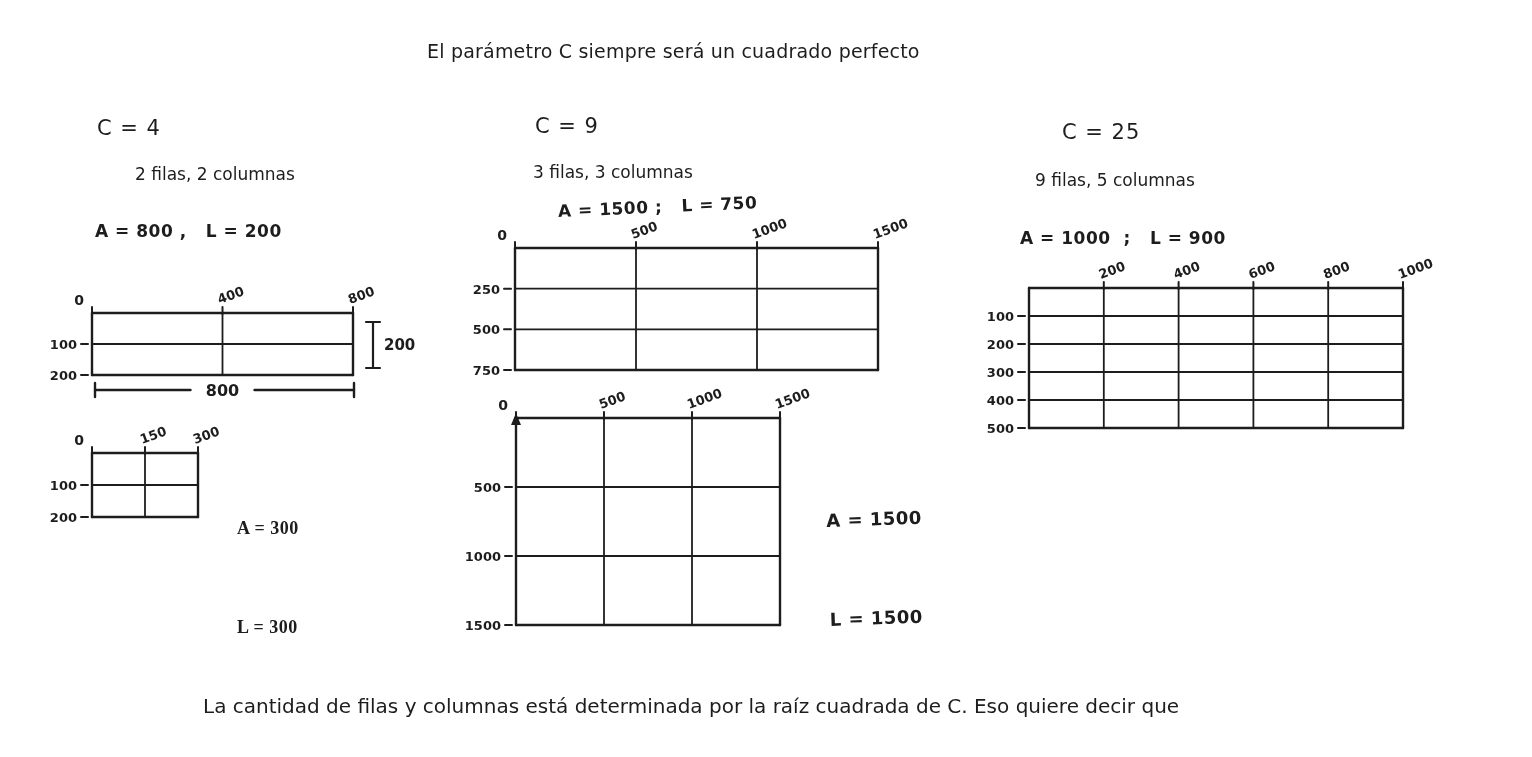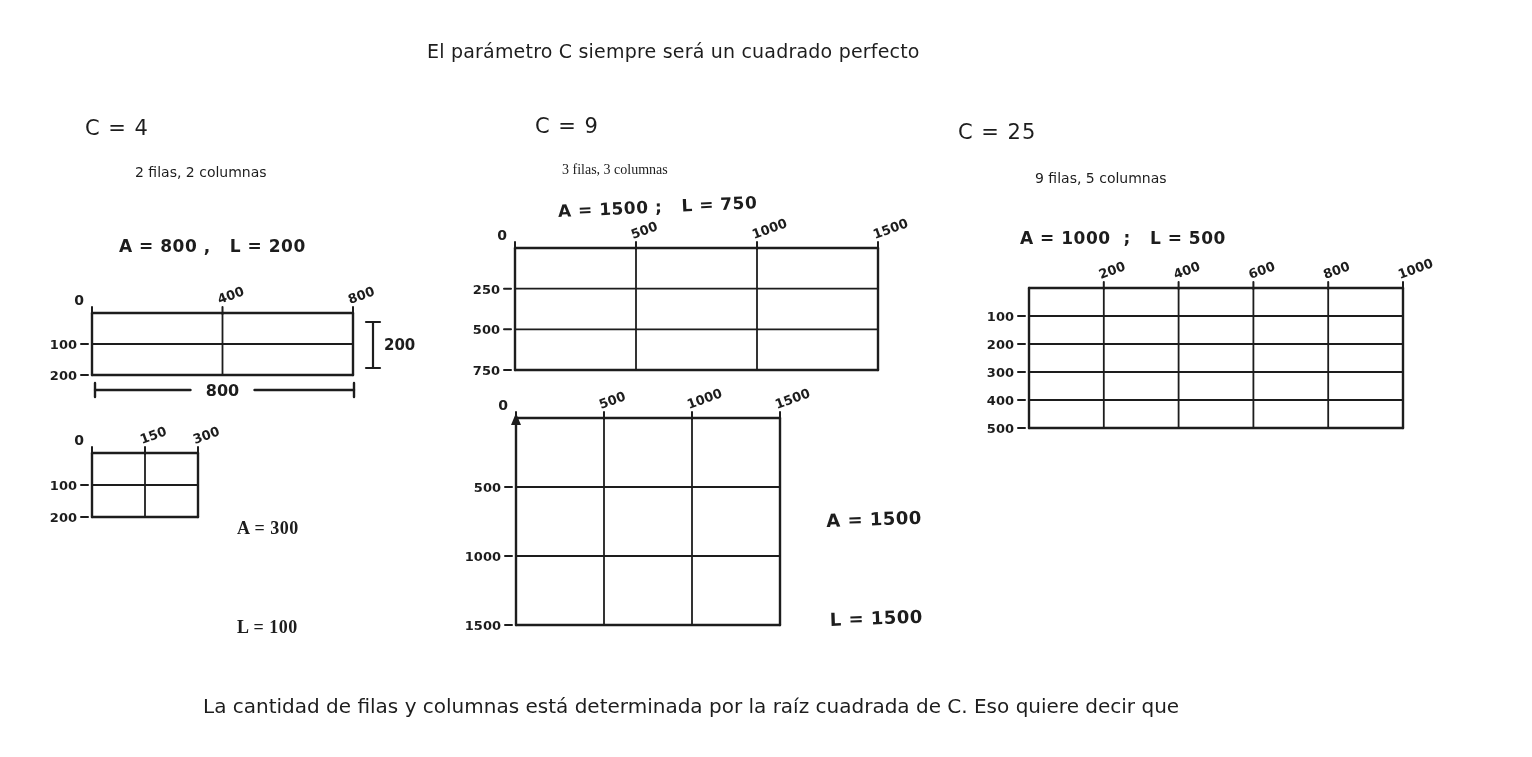--- a/index.html
+++ b/index.html
@@ -3,39 +3,39 @@
 <meta charset="utf-8">
 <style>
   html,body{margin:0;padding:0;background:#ffffff;}
   .canvas{
     position:relative;width:1532px;height:757px;background:#ffffff;
     font-family:"DejaVu Sans", sans-serif;color:#1d1d1d;overflow:hidden;
   }
   .abs{position:absolute;}
   .title{font-size:19px;font-weight:400;letter-spacing:.2px;}
   .heading{font-size:21px;font-weight:400;letter-spacing:1px;}
-  .sub{font-size:14px;font-weight:400;}
+  .sub{font-size:17px;font-weight:400;}
   .params{font-size:17px;font-weight:700;white-space:pre;letter-spacing:.5px;}
   .note{font-size:18px;font-weight:700;line-height:33px;white-space:pre;letter-spacing:.5px;}
   .footer{font-size:20px;font-weight:400;line-height:33px;margin-top:48px;}
   .tilt-3{transform:rotate(-2.5deg);transform-origin:left center;}
   .tilt-2{transform:rotate(-2deg);transform-origin:left center;}
   svg{display:block;overflow:visible;}
   svg text{font-family:"DejaVu Sans", sans-serif;}
 </style>
 </head>
 <body>
 
 <div class="canvas">
 
   <div class="abs title" style="left:427px;top:40px;text-align:center;">El parámetro C siempre será un cuadrado perfecto</div>
 
-  <div class="abs heading" style="left:85px;top:116px;">C = 4</div>
+  <div class="abs heading" style="left:97px;top:116px;">C = 4</div>
   <div class="abs sub" style="left:135px;top:164px;">2 filas, 2 columnas</div>
-  <div class="abs params" style="left:95px;top:236px;margin-left:24px;">A = 800 ,   L = 200</div>
+  <div class="abs params" style="left:95px;top:221px;">A = 800 ,   L = 200</div>
 
   <svg class="abs" style="left:58px;top:278px;" width="355" height="128">
       <line x1="34" y1="35" x2="295" y2="35" stroke="#1d1d1d" stroke-width="2.4" stroke-linecap="round"></line>
       <line x1="34" y1="97" x2="295" y2="97" stroke="#1d1d1d" stroke-width="2.4" stroke-linecap="round"></line>
       <line x1="34" y1="35" x2="34" y2="97" stroke="#1d1d1d" stroke-width="2.4" stroke-linecap="round"></line>
       <line x1="295" y1="35" x2="295" y2="97" stroke="#1d1d1d" stroke-width="2.4" stroke-linecap="round"></line>
       <line x1="164.5" y1="35" x2="164.5" y2="97" stroke="#1d1d1d" stroke-width="1.8" stroke-linecap="round"></line>
       <line x1="34" y1="66" x2="295" y2="66" stroke="#1d1d1d" stroke-width="1.8" stroke-linecap="round"></line>
       <line x1="34" y1="29" x2="34" y2="36" stroke="#1d1d1d" stroke-width="2" stroke-linecap="round"></line>
       <text x="26" y="27" fill="#1d1d1d" font-size="14" font-weight="700" text-anchor="end">0</text>
@@ -72,25 +72,25 @@
       <line x1="140" y1="29" x2="140" y2="36" stroke="#1d1d1d" stroke-width="2" stroke-linecap="round"></line>
       <text x="137" y="26" fill="#1d1d1d" font-size="13" font-weight="700" text-anchor="start" transform="rotate(-20 137 26)">300</text>
       <line x1="23" y1="67" x2="30" y2="67" stroke="#1d1d1d" stroke-width="2" stroke-linecap="round"></line>
       <text x="19" y="72" fill="#1d1d1d" font-size="13" font-weight="700" text-anchor="end">100</text>
       <line x1="23" y1="99" x2="30" y2="99" stroke="#1d1d1d" stroke-width="2" stroke-linecap="round"></line>
       <text x="19" y="104" fill="#1d1d1d" font-size="13" font-weight="700" text-anchor="end">200</text>
     </svg>
 
   <div class="abs note" style="left:237px;top:446px;font-family:Liberation Serif, serif;">
     <div>A = 300</div>
-    <div>L = 100</div>
+    <div>L = 300</div>
   </div>
 
   <div class="abs heading" style="left:520px;top:114px;margin-left:15px;">C = 9</div>
-  <div class="abs sub" style="left:562px;top:162px;font-family:Liberation Serif, serif;">3 filas, 3 columnas</div>
+  <div class="abs sub" style="left:533px;top:162px;">3 filas, 3 columnas</div>
   <div class="abs params tilt-3" style="left:558px;top:201px;">A = 1500 ;   L = 750</div>
 
   <svg class="abs" style="left:450px;top:212px;" width="470" height="166">
       <line x1="65" y1="36" x2="428" y2="36" stroke="#1d1d1d" stroke-width="2.4" stroke-linecap="round"></line>
       <line x1="65" y1="158" x2="428" y2="158" stroke="#1d1d1d" stroke-width="2.4" stroke-linecap="round"></line>
       <line x1="65" y1="36" x2="65" y2="158" stroke="#1d1d1d" stroke-width="2.4" stroke-linecap="round"></line>
       <line x1="428" y1="36" x2="428" y2="158" stroke="#1d1d1d" stroke-width="2.4" stroke-linecap="round"></line>
       <line x1="186" y1="36" x2="186" y2="158" stroke="#1d1d1d" stroke-width="1.8" stroke-linecap="round"></line>
       <line x1="307" y1="36" x2="307" y2="158" stroke="#1d1d1d" stroke-width="1.8" stroke-linecap="round"></line>
       <line x1="65" y1="76.66666666666666" x2="428" y2="76.66666666666666" stroke="#1d1d1d" stroke-width="1.8" stroke-linecap="round"></line>
@@ -135,23 +135,23 @@
       <line x1="65" y1="233" x2="72" y2="233" stroke="#1d1d1d" stroke-width="2" stroke-linecap="round"></line>
       <text x="61" y="238" fill="#1d1d1d" font-size="13" font-weight="700" text-anchor="end">1500</text>
       <polygon points="71,33 81,33 76,21" fill="#1d1d1d"></polygon>
     </svg>
 
   <div class="abs note tilt-2" style="left:828px;top:438px;">
     <div>A = 1500</div>
     <div>L = 1500</div>
   </div>
 
-  <div class="abs heading" style="left:958px;top:120px;">C = 25</div>
+  <div class="abs heading" style="left:1062px;top:120px;">C = 25</div>
   <div class="abs sub" style="left:1035px;top:170px;">9 filas, 5 columnas</div>
-  <div class="abs params" style="left:1020px;top:228px;">A = 1000  ;   L = 500</div>
+  <div class="abs params" style="left:1020px;top:228px;">A = 1000  ;   L = 900</div>
 
   <svg class="abs" style="left:980px;top:250px;" width="490" height="192">
       <line x1="49" y1="38" x2="423" y2="38" stroke="#1d1d1d" stroke-width="2.4" stroke-linecap="round"></line>
       <line x1="49" y1="178" x2="423" y2="178" stroke="#1d1d1d" stroke-width="2.4" stroke-linecap="round"></line>
       <line x1="49" y1="38" x2="49" y2="178" stroke="#1d1d1d" stroke-width="2.4" stroke-linecap="round"></line>
       <line x1="423" y1="38" x2="423" y2="178" stroke="#1d1d1d" stroke-width="2.4" stroke-linecap="round"></line>
       <line x1="123.8" y1="38" x2="123.8" y2="178" stroke="#1d1d1d" stroke-width="1.8" stroke-linecap="round"></line>
       <line x1="198.6" y1="38" x2="198.6" y2="178" stroke="#1d1d1d" stroke-width="1.8" stroke-linecap="round"></line>
       <line x1="273.4" y1="38" x2="273.4" y2="178" stroke="#1d1d1d" stroke-width="1.8" stroke-linecap="round"></line>
       <line x1="348.2" y1="38" x2="348.2" y2="178" stroke="#1d1d1d" stroke-width="1.8" stroke-linecap="round"></line>

